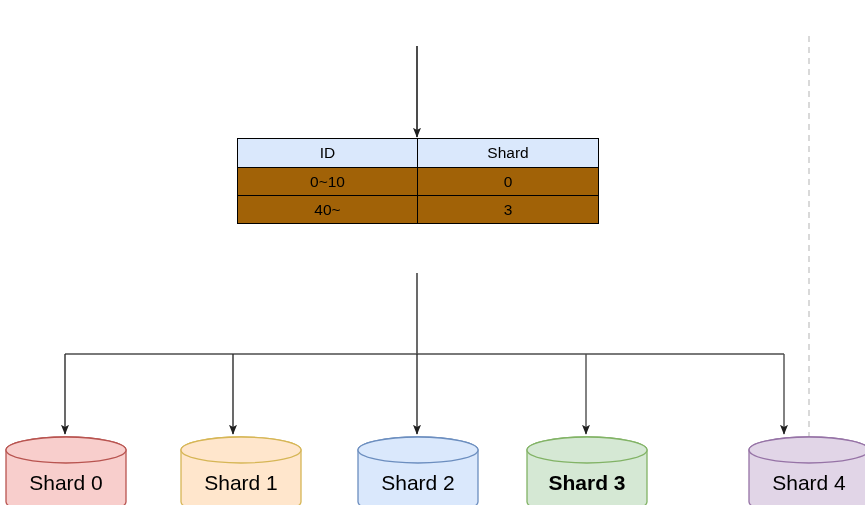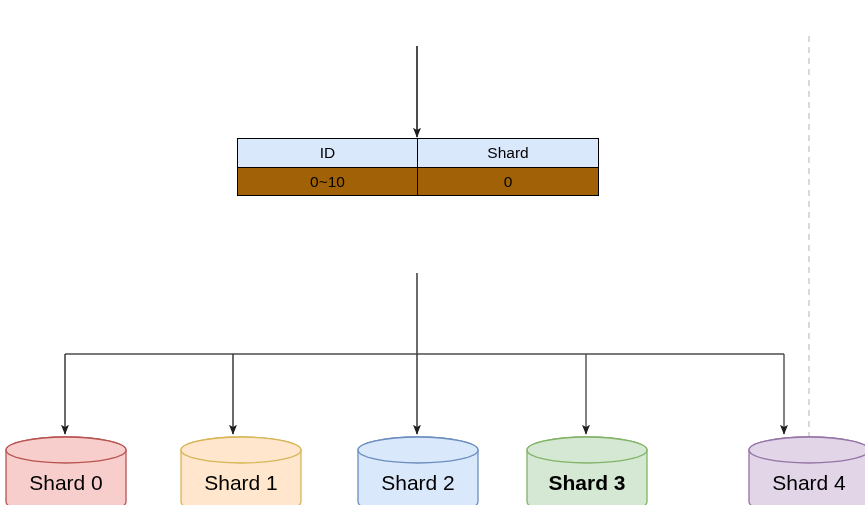--- a/index.html
+++ b/index.html
@@ -120,20 +120,24 @@
       <tr>
         <th>ID</th>
         <th>Shard</th>
       </tr>
     </thead>
     <tbody>
       <tr>
         <td>0~10</td>
         <td>0</td>
       </tr>
+      <tr>
+        <td>40~</td>
+        <td>3</td>
+      </tr>
     </tbody>
   </table>
 
   <div class="cyl" id="cyl0" style="left: 5px; top: 400px;">
     <svg viewBox="0 0 122 80" xmlns="http://www.w3.org/2000/svg">
       <path d="M1,14 A60,13 0 0 1 121,14 L121,66 A60,13 0 0 1 1,66 Z" fill="#f8cecc" stroke="#b85450" stroke-width="1.3"></path>
       <ellipse cx="61" cy="14" rx="60" ry="13" fill="#f8cecc" stroke="#b85450" stroke-width="1.3"></ellipse>
     </svg>
     <div class="cyl-label">Shard 0</div>
   </div>

